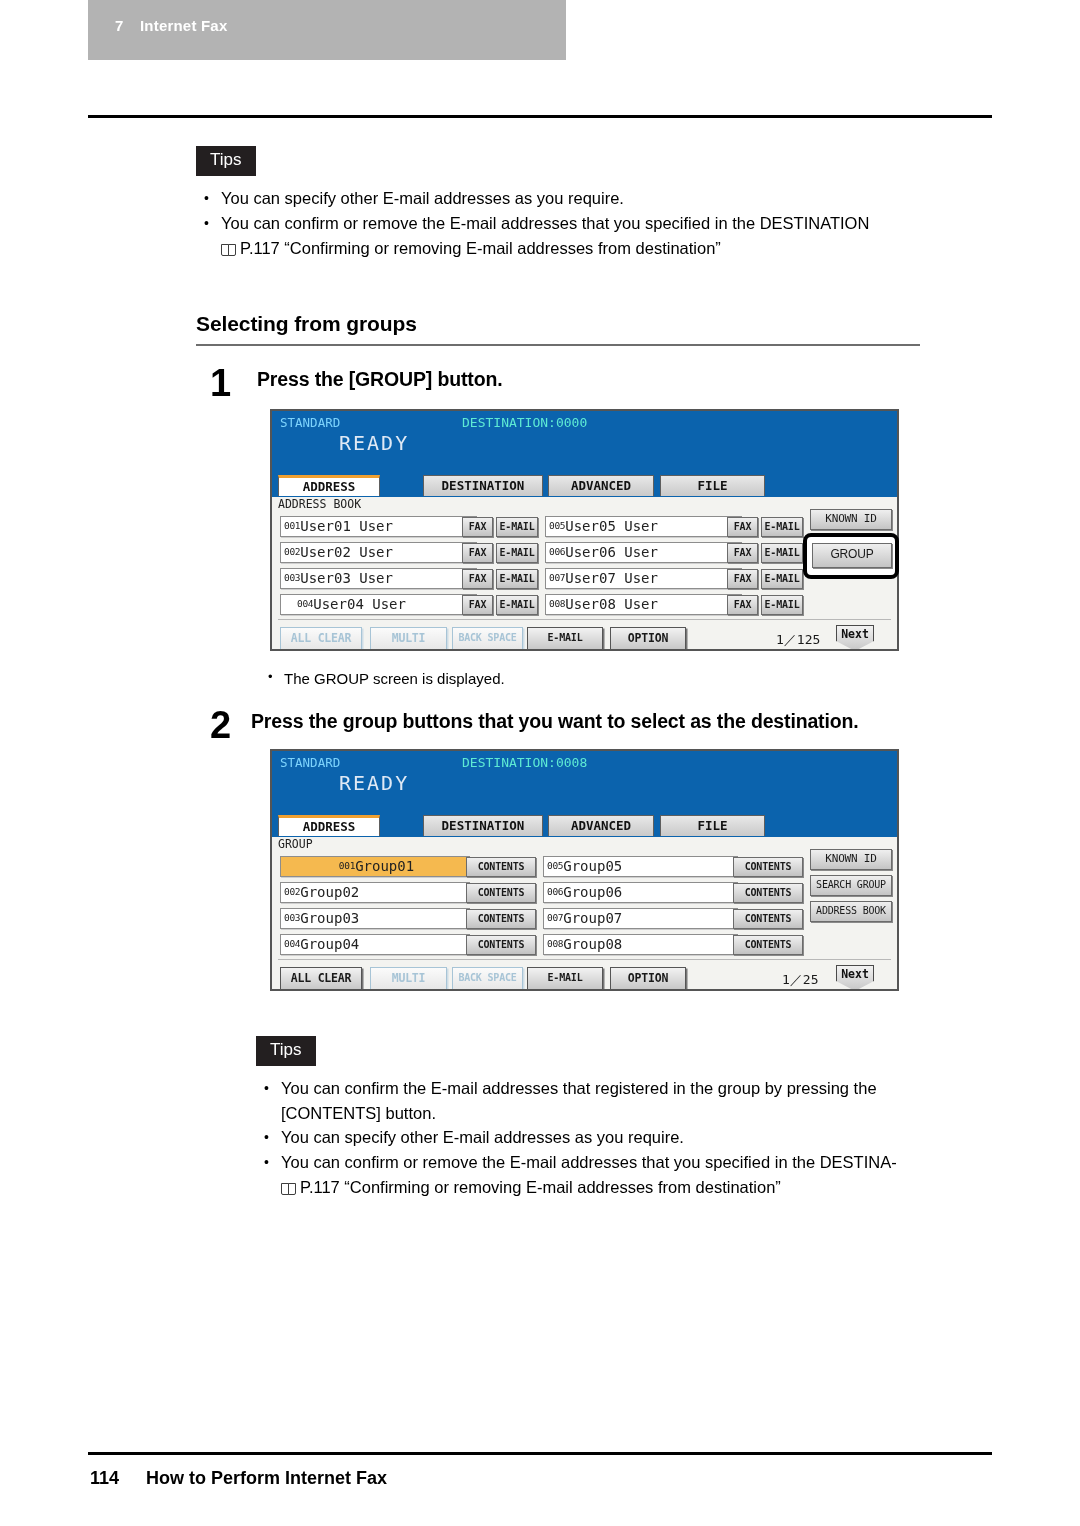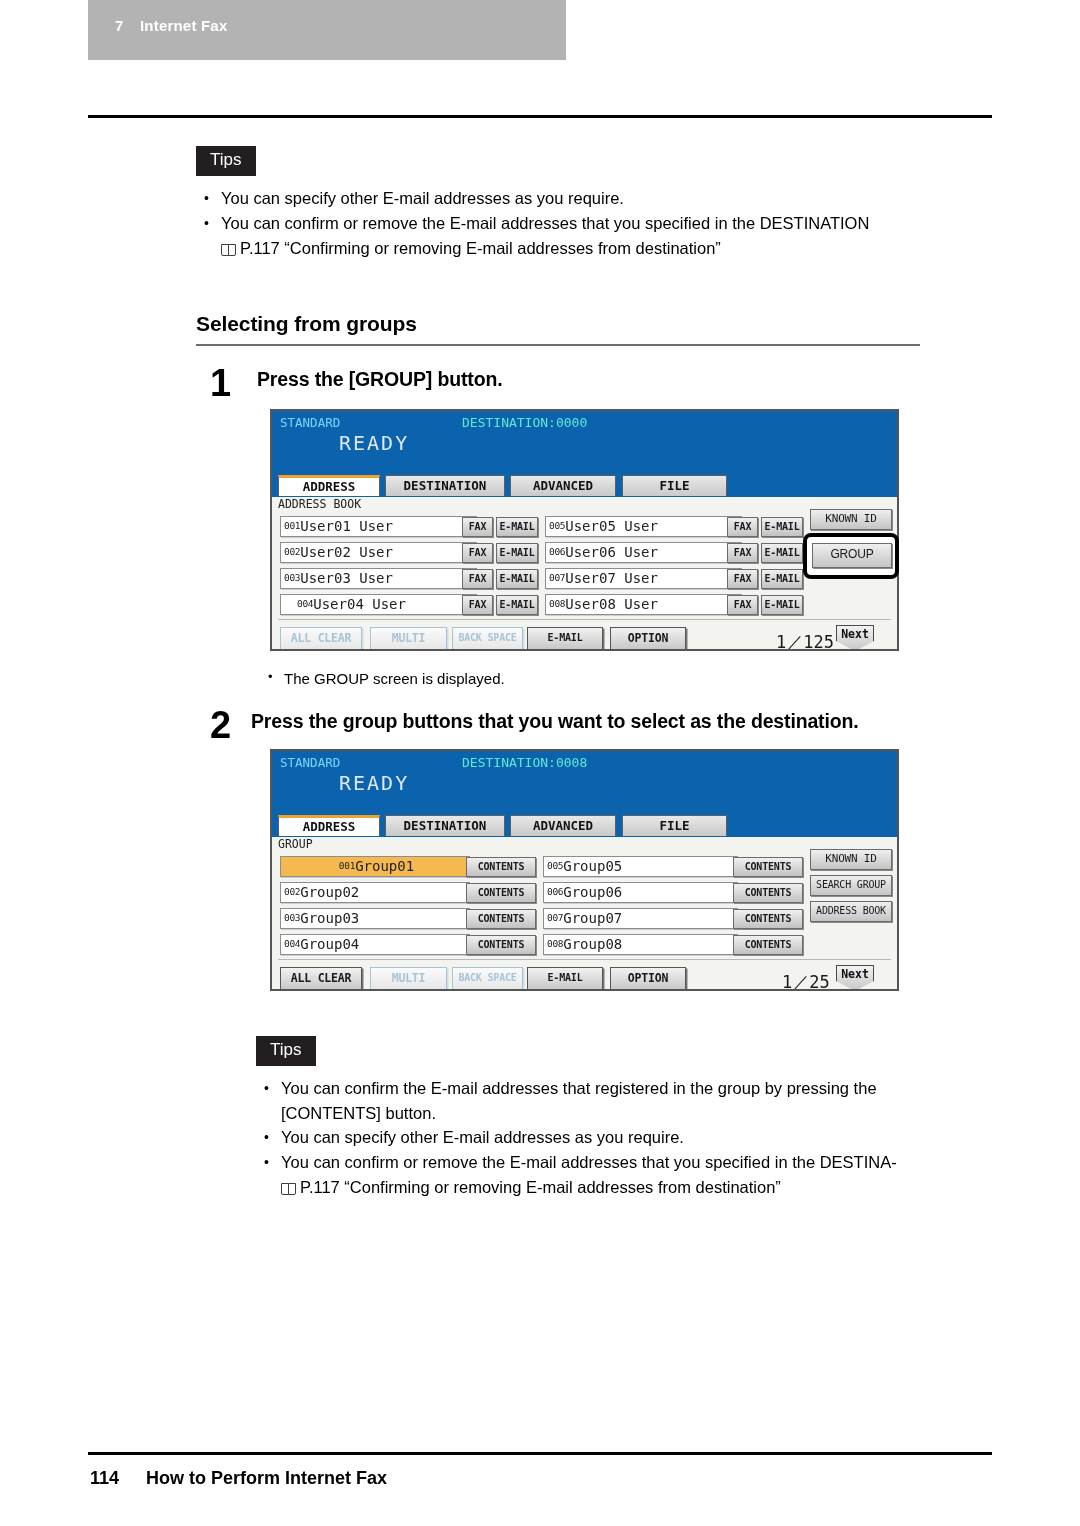--- a/index.html
+++ b/index.html
@@ -205,20 +205,21 @@
     font-size: 12.5px;
     font-weight: bold;
     text-align: center;
     line-height: 19px;
     color: #111111;
   }
   .tab.inactive {
     background: linear-gradient(#e8e8e8, #c9c9c9);
     border: 1px solid #5e5e5e;
     border-bottom: none;
+    margin-left: 38px;
   }
   .tab.active {
     background: #ffffff;
     border: 1px solid #5e5e5e;
     border-top: 3px solid #f0a030;
     border-bottom: none;
     line-height: 17px;
   }
 
   .lcd-body {
@@ -314,21 +315,21 @@
     color: #a7c4d6;
     border-color: #a7c4d6;
     background: linear-gradient(#fbfbfb, #e6e6e6);
     box-shadow: 1.5px 1.5px 0 #cfdde6;
   }
   .footbtn.small {
     font-size: 10px;
   }
   .page-ind {
     position: absolute;
-    font-size: 17px;
+    font-size: 13px;
     color: #1a1a1a;
   }
   .next-btn {
     position: absolute;
     width: 38px;
     height: 26px;
     background: linear-gradient(#f2f2f2, #c8c8c8);
     border: 1.6px solid #4a4a4a;
     box-sizing: border-box;
     font-size: 11.5px;

